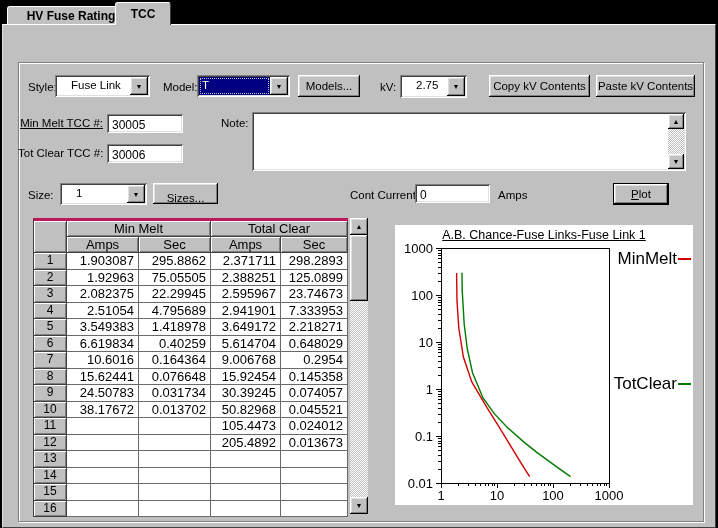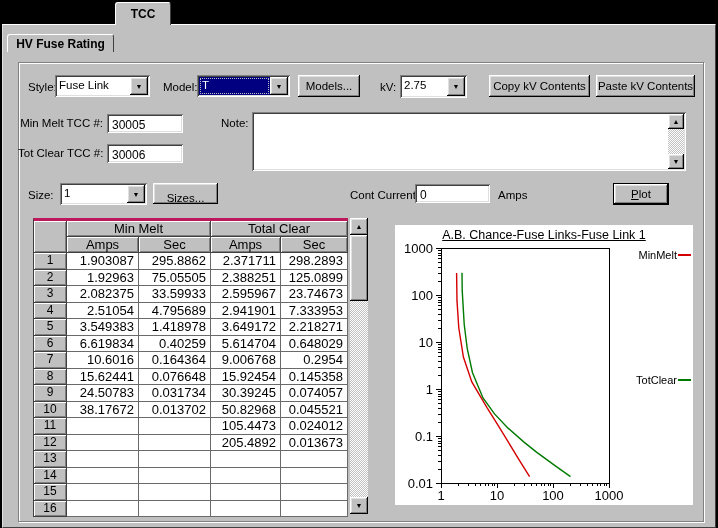--- a/index.html
+++ b/index.html
@@ -5,36 +5,36 @@
   html,body{margin:0;padding:0;}
   *{box-sizing:border-box;}
   .screen{position:relative;width:718px;height:528px;background:#000;overflow:hidden;
           font-family:"Liberation Sans","DejaVu Sans",sans-serif;color:#000;cursor:default;}
   .page{position:absolute;left:2px;top:24px;width:714px;height:504px;background:#c0c0c0;
         border-top:1px solid #fff;border-left:1px solid #dfdfdf;
         border-right:1px solid #404040;border-bottom:1px solid #404040;z-index:0;}
   .tab{position:absolute;background:#c0c0c0;border-top:1px solid #fff;border-left:1px solid #fff;
        border-right:1px solid #404040;border-radius:3px 3px 0 0;display:flex;align-items:center;
        justify-content:center;font-weight:bold;font-size:12px;z-index:2;}
-  .tab.inactive{left:7px;top:6px;width:107px;height:18px;margin-top:28px;}
+  .tab.inactive{left:7px;top:6px;width:128px;height:18px;}
   .tab.active{left:115px;top:2px;width:56px;height:23px;}
   .groupbox{position:absolute;left:18px;top:62px;width:686px;height:460px;
             border:1px solid #808080;box-shadow:inset 1px 1px 0 #fff,1px 1px 0 #fff;z-index:1;}
   .lbl{position:absolute;font-size:11.5px;white-space:nowrap;z-index:3;}
   .raised{background:#c0c0c0;box-shadow:inset -1px -1px 0 #000,inset 1px 1px 0 #fff,
           inset -2px -2px 0 #808080,inset 2px 2px 0 #dfdfdf;}
   .btn{position:absolute;display:flex;align-items:center;justify-content:center;
        font-size:11.5px;z-index:3;}
   .btn.default{border:1px solid #000;}
   .u{text-decoration:underline;}
   .sunken{background:#fff;box-shadow:inset 1px 1px 0 #808080,inset -1px -1px 0 #fff,
           inset 2px 2px 0 #404040,inset -2px -2px 0 #dfdfdf;}
   .combo{position:absolute;z-index:3;}
   .combo .val{position:absolute;left:3px;top:3px;right:21px;bottom:3px;font-size:11.5px;
-              line-height:15px;padding-left:1px;overflow:hidden;white-space:nowrap;}
+              line-height:15px;padding-left:13px;overflow:hidden;white-space:nowrap;}
   .combo .val.sel{left:2px;top:2px;right:20px;bottom:2px;background:#000080;color:#fff;
                   outline:1px dotted #c0c0c0;outline-offset:-2px;padding-left:3px;line-height:17px;}
   .combo .cbtn{position:absolute;right:2px;top:2px;bottom:2px;width:18px;display:flex;
                align-items:center;justify-content:center;}
   .glyph{font-size:7px;line-height:7px;color:#000;}
   .field{position:absolute;border:none;outline:none;background:#fff;font-family:inherit;
          font-size:12px;padding:2px 0 0 5px;z-index:3;
          box-shadow:inset 1px 1px 0 #808080,inset -1px -1px 0 #fff,
          inset 2px 2px 0 #404040,inset -2px -2px 0 #dfdfdf;}
   .note-box{position:absolute;left:252px;top:112px;width:434px;height:59px;z-index:3;}
@@ -59,21 +59,21 @@
           font-size:12px;text-align:center;line-height:15px;}
   .tcell{background:#fff;border-right:1px solid #6a6a6a;border-bottom:1px solid #6a6a6a;
          font-size:13px;text-align:right;padding-right:4px;line-height:15.5px;
          overflow:hidden;white-space:nowrap;}
   
   .chart{position:absolute;left:395px;top:225px;width:298px;height:280px;background:#fff;z-index:3;}
   .chart-title{position:absolute;left:0;top:3px;width:100%;text-align:center;font-size:12.5px;
                text-decoration:underline;}
   .chart svg{position:absolute;left:0;top:0;}
   .chart svg text{font-family:"Liberation Sans","DejaVu Sans",sans-serif;font-size:13px;fill:#000;}
-  .legend{position:absolute;display:flex;align-items:center;font-size:11px;z-index:4;}
+  .legend{position:absolute;display:flex;align-items:center;font-size:17px;z-index:4;}
   .legend .dash{display:inline-block;width:13px;height:2px;margin-left:1px;}
   .legend.l0{top:24px;right:2px;}
   .legend.l1{top:149px;right:2px;}
 </style>
 </head>
 <body>
 
 <div class="screen">
   <div class="page"></div>
 
@@ -114,21 +114,21 @@
       </span>
   </div>
 
   <div class="btn raised" style="left:489px;top:75px;width:101px;height:22px;">
     <span>Copy kV Contents</span>
   </div>
   <div class="btn raised" style="left:596px;top:75px;width:99px;height:22px;">
     <span>Paste kV Contents</span>
   </div>
 
-  <div class="lbl" style="left:18px;top:117px;width:85px;text-align:right;">Min Melt TCC #:</div>
+  <div class="lbl" style="left:18px;top:117px;width:85px;text-align:right;text-decoration:underline;">Min Melt TCC #:</div>
   <input class="field" style="left: 107px; top: 114px; width: 76px; height: 19px;" value="30005">
 
   <div class="lbl" style="left:18px;top:147px;width:85px;text-align:right;">Tot Clear TCC #:</div>
   <input class="field" style="left: 107px; top: 144px; width: 76px; height: 19px;" value="30006">
 
   <div class="lbl" style="left:221px;top:117px;">Note:</div>
   <div class="note-box sunken">
     <textarea style=""></textarea>
     <div class="vscroll" style="right:2px;top:2px;bottom:2px;width:16px;">
       <div class="sb-btn raised" style="top:0;height:15px;">
@@ -173,21 +173,21 @@
         <div class="tcell">295.8862</div>
         <div class="tcell">2.371711</div>
         <div class="tcell">298.2893</div>
         <div class="rowhdr">2</div>
         <div class="tcell">1.92963</div>
         <div class="tcell">75.05505</div>
         <div class="tcell">2.388251</div>
         <div class="tcell">125.0899</div>
         <div class="rowhdr">3</div>
         <div class="tcell">2.082375</div>
-        <div class="tcell">33.59933</div>
+        <div class="tcell">22.29945</div>
         <div class="tcell">2.595967</div>
         <div class="tcell">23.74673</div>
         <div class="rowhdr">4</div>
         <div class="tcell">2.51054</div>
         <div class="tcell">4.795689</div>
         <div class="tcell">2.941901</div>
         <div class="tcell">7.333953</div>
         <div class="rowhdr">5</div>
         <div class="tcell">3.549383</div>
         <div class="tcell">1.418978</div>

